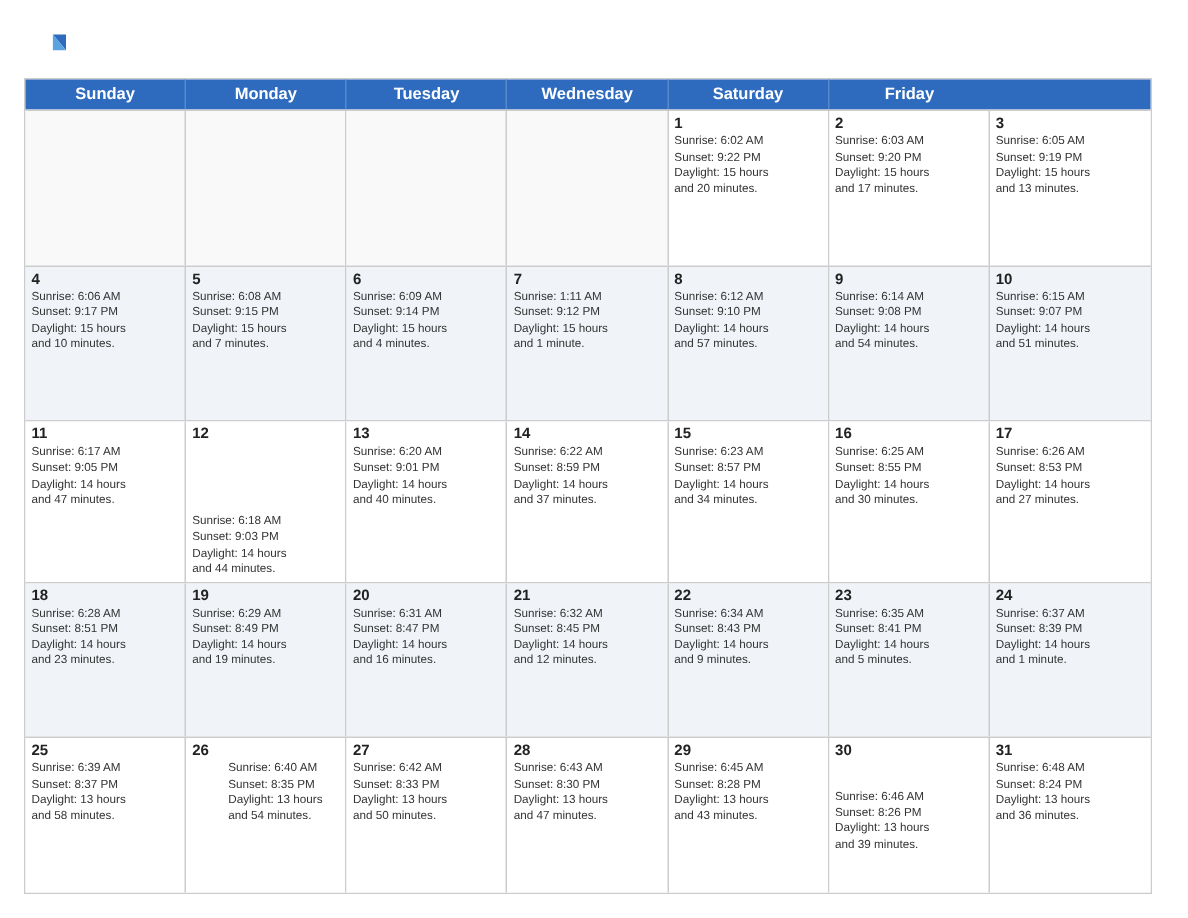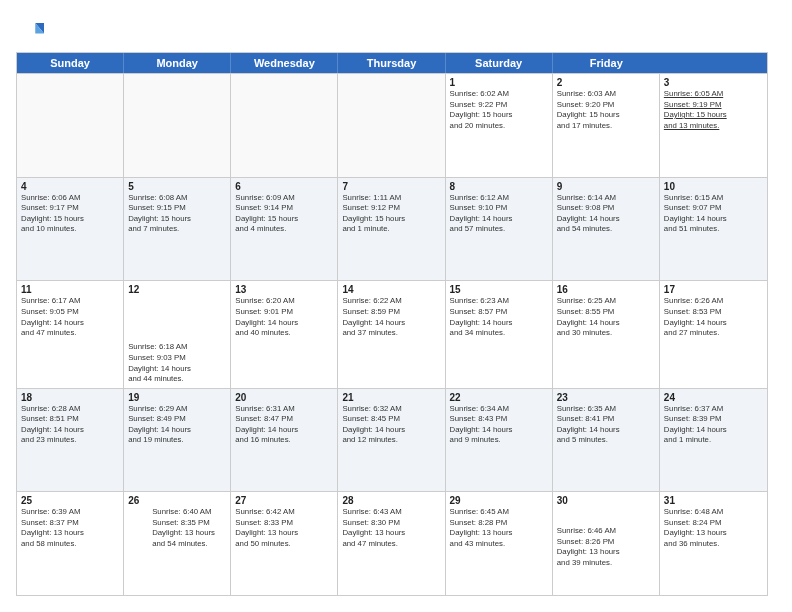--- a/index.html
+++ b/index.html
@@ -126,22 +126,22 @@
     <div class="title-block">
       <div class="main-title"></div>
       <div class="subtitle"></div>
     </div>
   </div>
 
   <div class="calendar">
     <div class="cal-header">
     <div class="cal-header-cell">Sunday</div>
         <div class="cal-header-cell">Monday</div>
+        <div class="cal-header-cell">Tuesday</div>
         <div class="cal-header-cell">Wednesday</div>
-        <div class="cal-header-cell">Thursday</div>
         <div class="cal-header-cell">Saturday</div>
         <div class="cal-header-cell">Friday</div>
       </div>
     <div class="cal-body">
     <div class="cal-row">
           <div class="cal-cell empty"></div>
           <div class="cal-cell empty"></div>
           <div class="cal-cell empty"></div>
           <div class="cal-cell empty"></div>
           <div class="cal-cell">
@@ -153,21 +153,21 @@
           </div>
           <div class="cal-cell">
             <div class="day-num">2</div>
             <div class="cell-text" style="white-space: pre-line;">Sunrise: 6:03 AM
 Sunset: 9:20 PM
 Daylight: 15 hours
 and 17 minutes.</div>
           </div>
           <div class="cal-cell">
             <div class="day-num">3</div>
-            <div class="cell-text" style="white-space: pre-line; text-decoration: underline;">Sunrise: 6:05 AM
+            <div class="cell-text" style="white-space: pre-line;">Sunrise: 6:05 AM
 Sunset: 9:19 PM
 Daylight: 15 hours
 and 13 minutes.</div>
           </div>
         </div>
         <div class="cal-row">
           <div class="cal-cell shaded">
             <div class="day-num">4</div>
             <div class="cell-text" style="white-space: pre-line;">Sunrise: 6:06 AM
 Sunset: 9:17 PM

